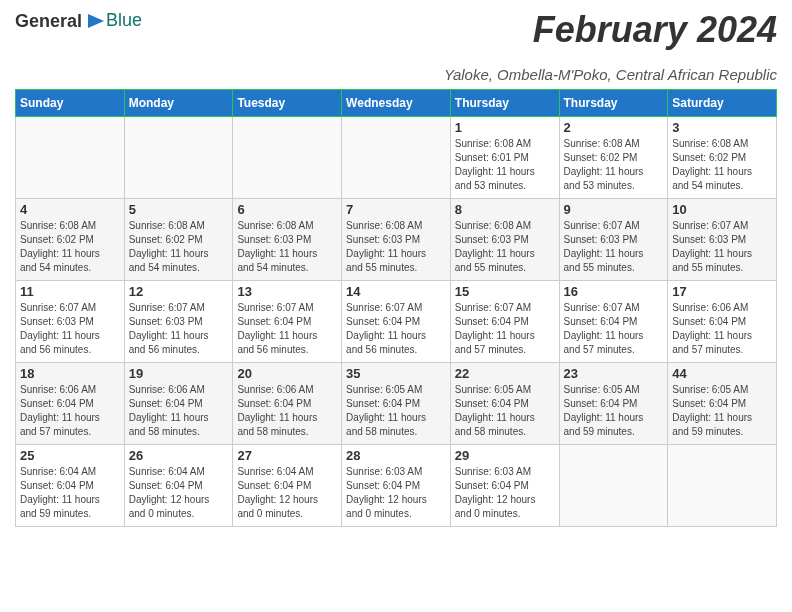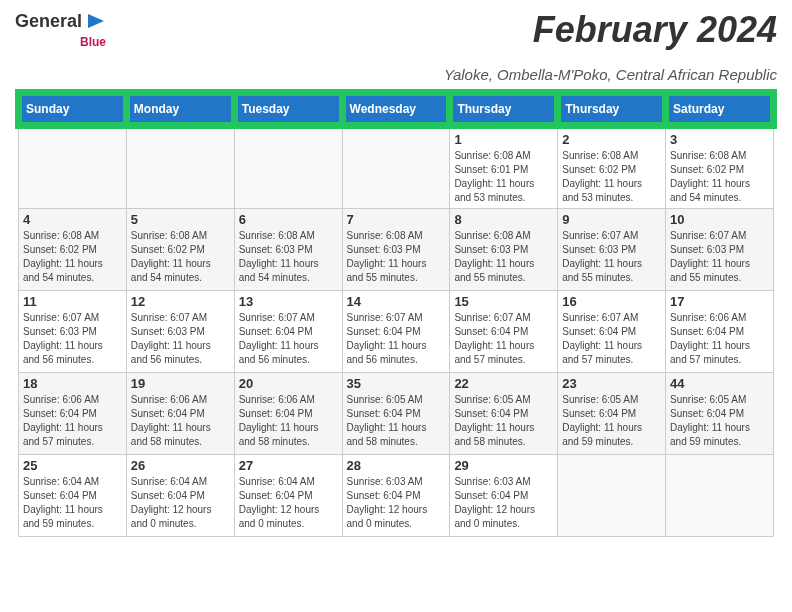--- a/index.html
+++ b/index.html
@@ -15,23 +15,23 @@
       align-items: flex-start;
       justify-content: space-between;
       margin-bottom: 4px;
     }
     .logo-text-general {
       font-size: 18px;
       font-weight: bold;
       color: #333;
     }
     .logo-text-blue {
-      font-size: 12px;
-      font-weight: bold;
-      color: #be185d;
+      font-size: 18px;
+      font-weight: normal;
+      color: #0f766e;
     }
     .logo-icon {
       width: 22px;
       height: 22px;
       margin-left: 2px;
     }
     .title-area {
       text-align: right;
       flex: 1;
       margin-left: 20px;
@@ -54,21 +54,21 @@
       margin-top: 6px;
       table-layout: fixed;
     }
     .calendar-table th {
       background-color: #2176c7;
       color: #fff;
       font-size: 12px;
       font-weight: bold;
       padding: 6px 4px;
       text-align: left;
-      border: 7px solid #22c55e;
+      border: 1px solid #22c55e;
     }
     .calendar-table td {
       border: 1px solid #ccc;
       vertical-align: top;
       padding: 3px 4px;
       height: 82px;
       background: #fff;
       font-size: 10.5px;
       color: #333;
     }
@@ -88,22 +88,22 @@
     .day-info {
       font-size: 10px;
       color: #444;
       line-height: 1.4;
     }
     .empty-cell {
       background: #f9f9f9 !important;
     }
     .logo-wrapper {
       display: flex;
-      flex-direction: column;
-      align-items: flex-end;
+      flex-direction: row;
+      align-items: flex-start;
     }
     .logo-line {
       display: flex;
       align-items: center;
     }
   </style>
 </head>
 <body>
 
 <div class="header-area">

